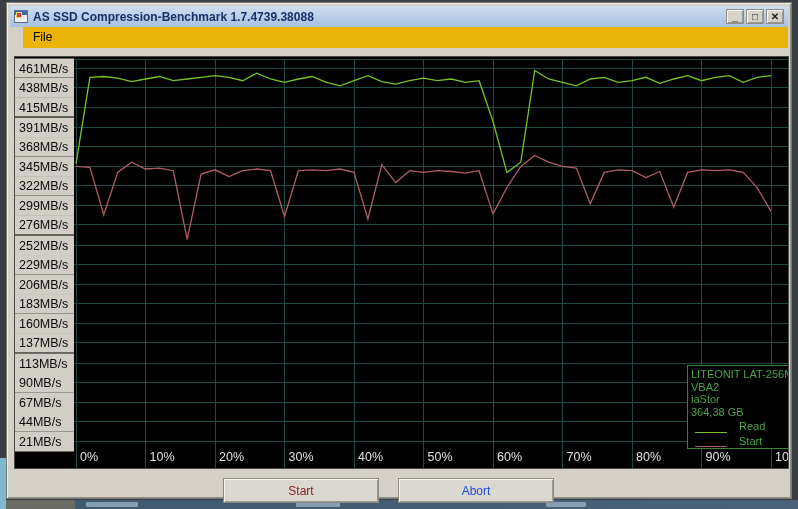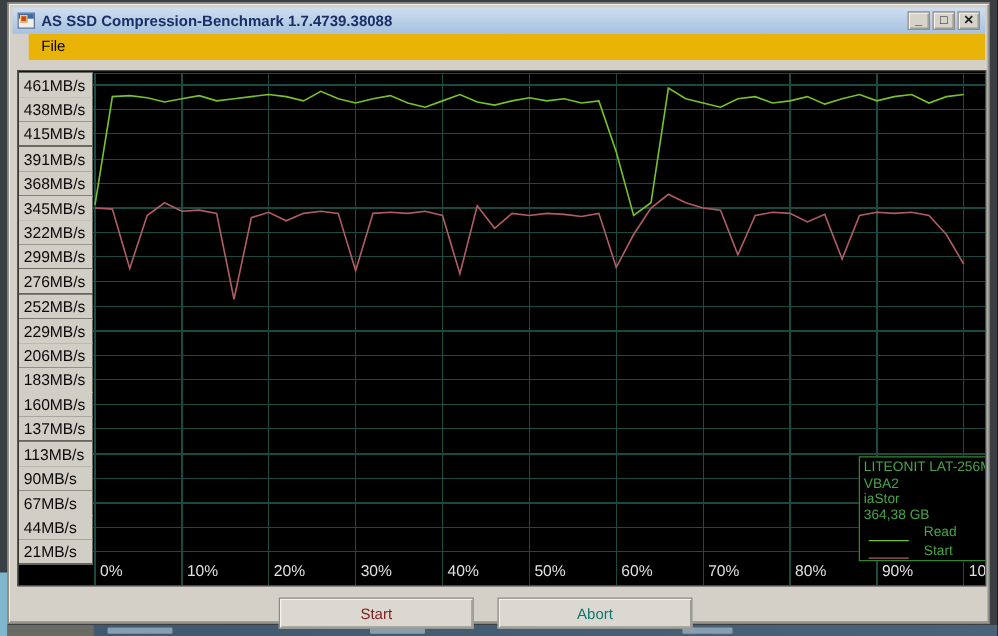--- a/index.html
+++ b/index.html
@@ -27,21 +27,21 @@
 
   .chart { position:absolute; left:7px; top:53px; width:775px; height:413px; background:#000; border:1px solid #4a4a44; overflow:hidden; }
   .chart svg { display:block; }
 
   .legend { position:absolute; left:672px; top:308px; width:108px; height:84px; border:1px solid #35852f; background:#000; color:#49a449; font-size:11px; line-height:12.5px; padding:2px 0 0 3px; white-space:nowrap; }
   .legend .lrow { margin-top:2px; display:flex; align-items:flex-end; }
   .legend .swatch { display:inline-block; width:32px; height:0; border-top:1px solid #fff; margin:0 12px 0 4px; }
 
   .btn { position:absolute; height:25px; width:156px; font-size:12px; color:#7f1d1d; background:#dbd8d1; border:1px solid #8a8a83; box-shadow:inset 1px 1px 0 #f5f4f0, inset -1px -1px 0 #9a9992; font-family:"Liberation Sans",sans-serif; }
   .btn.start { left:216px; top:475px; }
-  .btn.abort { left:391px; top:475px; color:#0f766e; }
+  .btn.abort { left:391px; top:475px; color:#1d4ed8; }
 </style>
 </head>
 <body>
 
 <div class="stage">
 
   <div class="desktop-edge"></div>
 
   <div class="bottom-strip">
     <span class="artifact" style="left:80px;width:52px;"></span>

